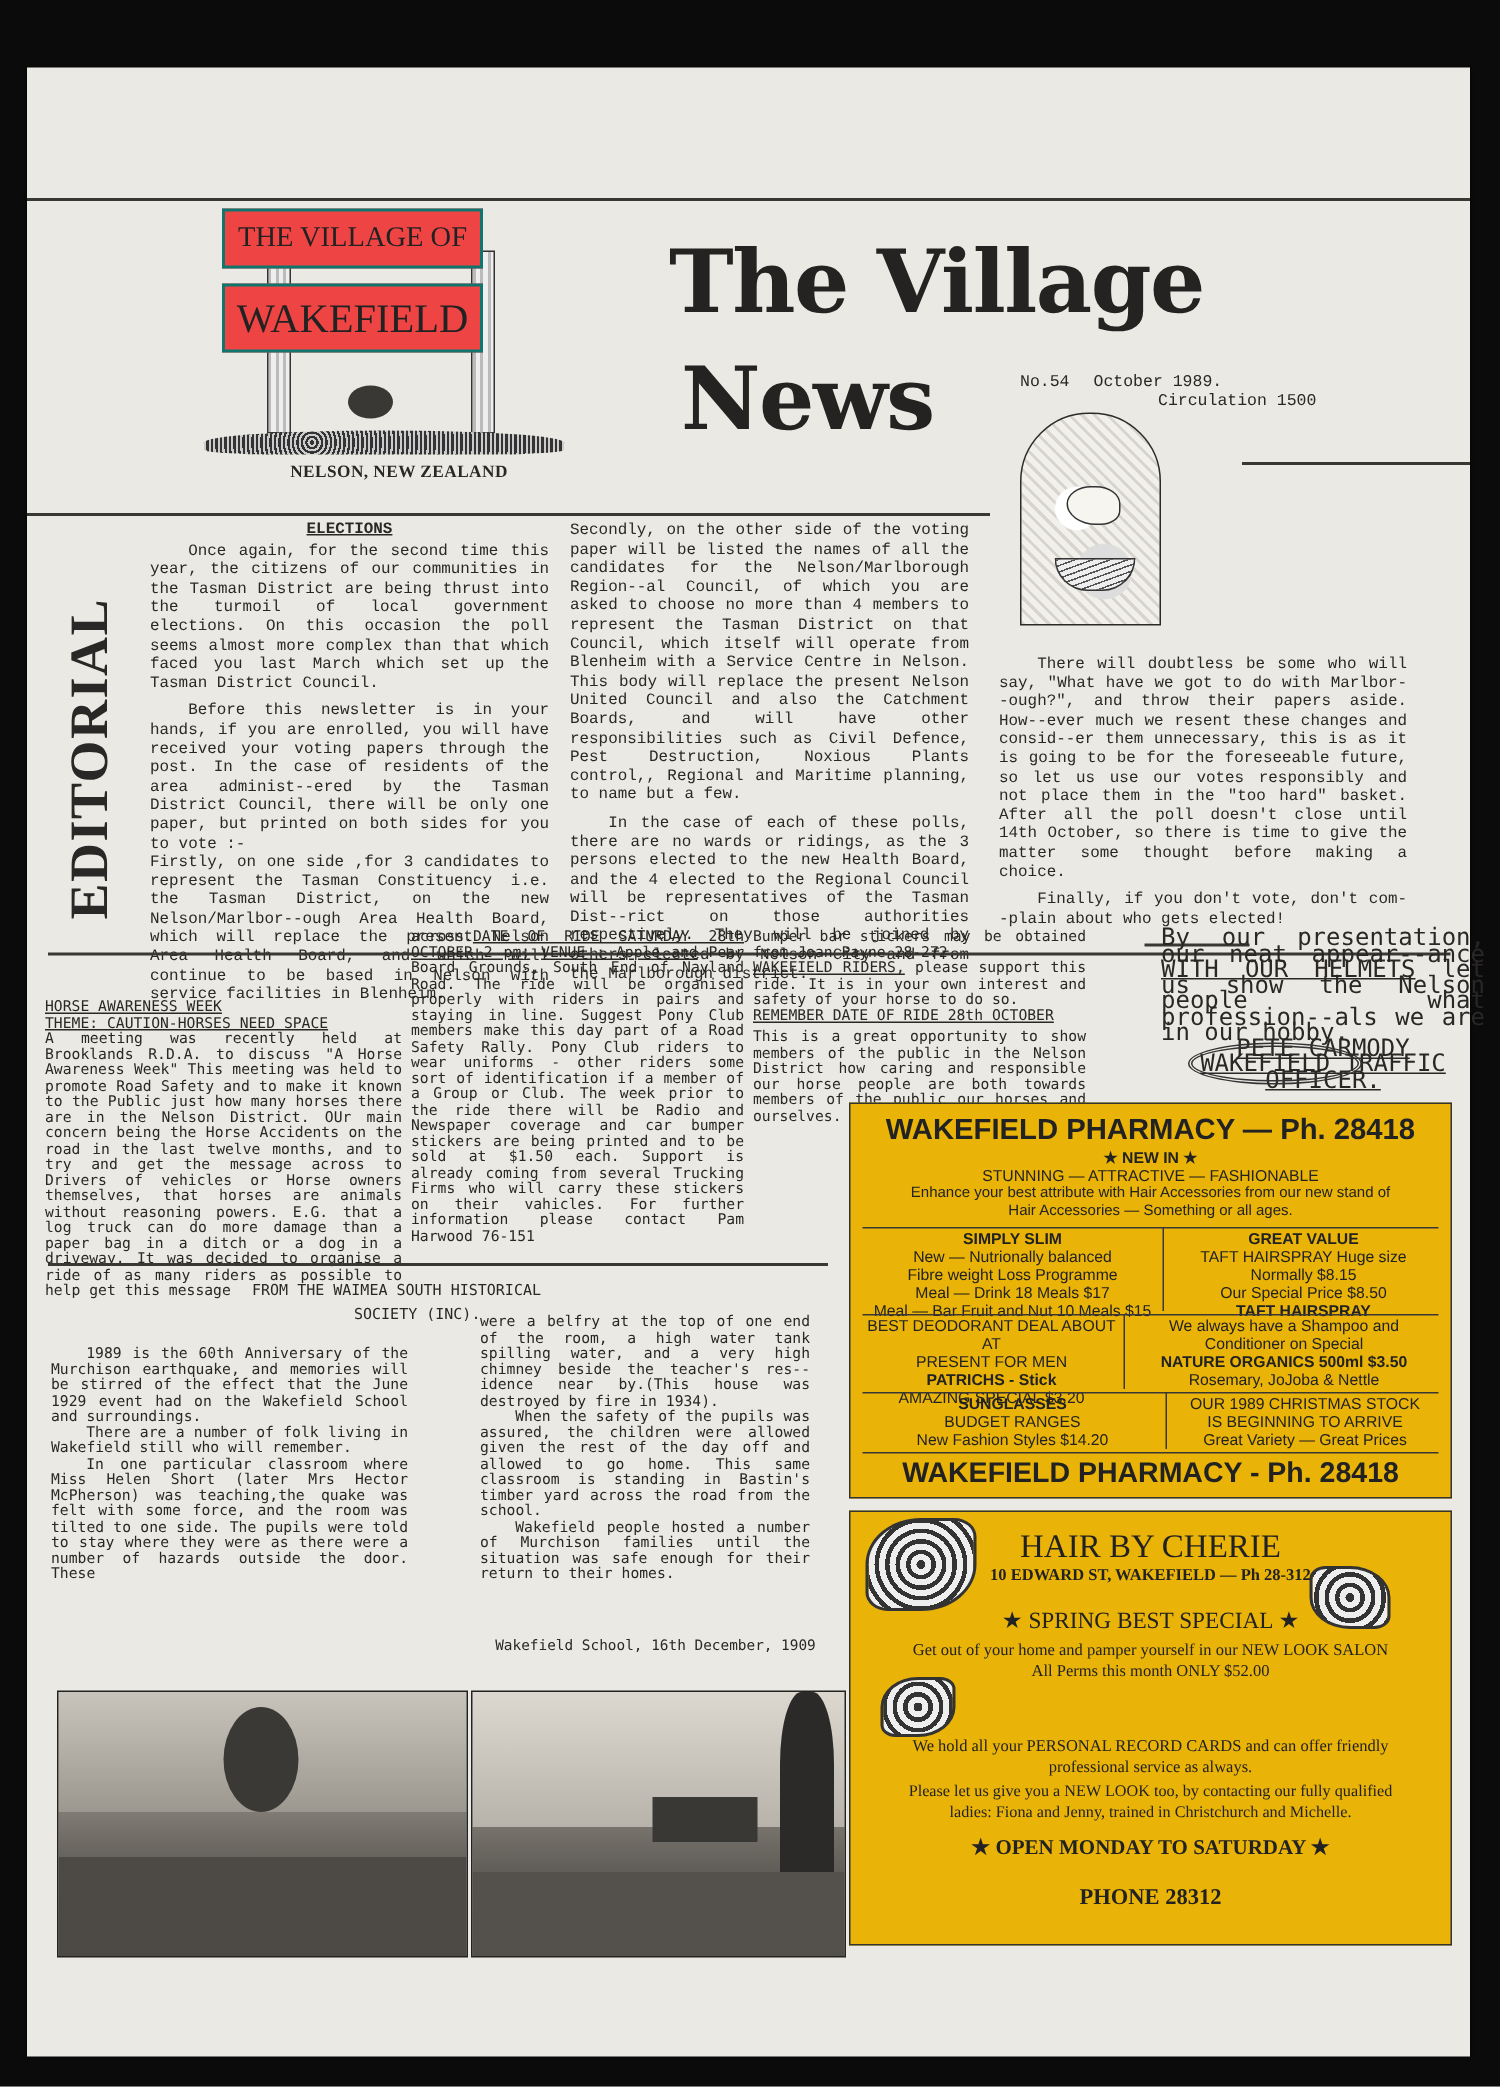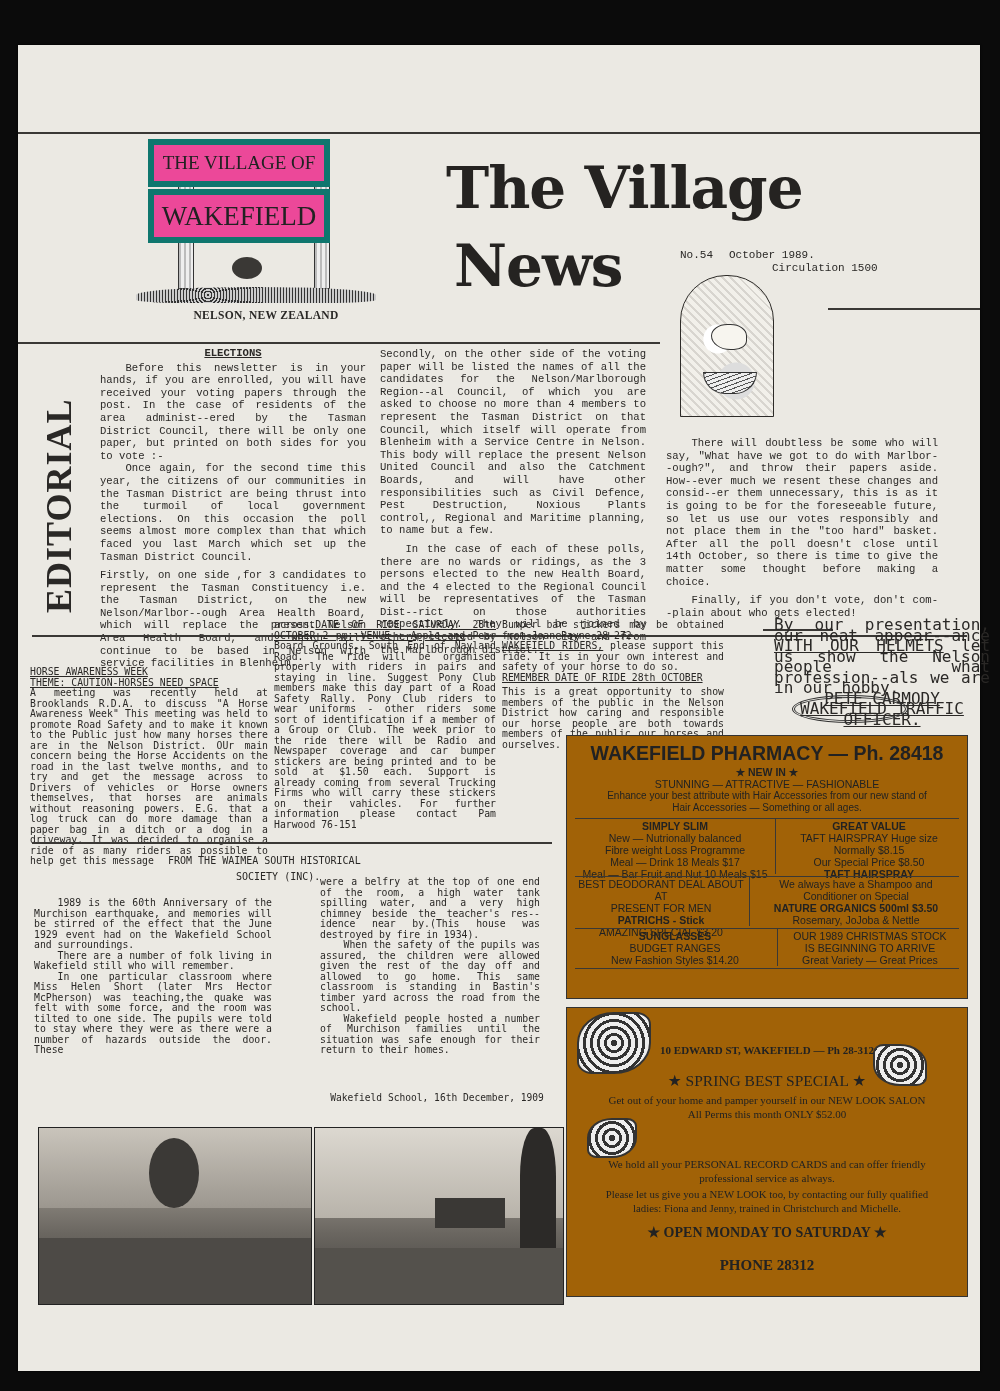--- a/index.html
+++ b/index.html
@@ -11,24 +11,24 @@
   .mono{font-family:"Liberation Mono","DejaVu Sans Mono",monospace;}
   .typew{font-family:"DejaVu Sans Mono","Liberation Mono",monospace;}
   p{margin:0;}
   .col{position:absolute;font-size:10.6px;line-height:12.6px;text-align:justify;}
   .col p{margin:0;}
   .indent{text-indent:2.4em;}
   .u{text-decoration:underline;}
   .center{text-align:center;}
   
   .mast-title{font-family:"DejaVu Serif","Liberation Serif",serif;font-weight:bold;font-size:58px;line-height:62px;color:#252321;letter-spacing:-1px;}
-  .sign{position:absolute;background:#ec4899;border:6px solid #0f766e;font-family:"Liberation Serif",serif;font-weight:normal;color:#222;text-align:center;}
+  .sign{position:absolute;background:#ef4444;border:2px solid #0f766e;font-family:"Liberation Serif",serif;font-weight:normal;color:#222;text-align:center;}
   .post{position:absolute;width:14px;background:repeating-linear-gradient(90deg,#bbb 0 2px,#eee 2px 5px);border:1.5px solid #333;}
   .editorial-vert{position:absolute;transform:rotate(-90deg);transform-origin:left top;font-family:"Liberation Serif",serif;font-weight:bold;font-size:36px;letter-spacing:1px;color:#2a2826;white-space:nowrap;}
-  .ad{position:absolute;border:1.5px solid #333;background:#a16207;font-family:"Liberation Sans",sans-serif;color:#222;}
+  .ad{position:absolute;border:1.5px solid #333;background:#eab308;font-family:"Liberation Sans",sans-serif;color:#222;}
   .ad .cell{position:absolute;text-align:center;font-size:10.5px;line-height:12px;}
   .ad b{font-weight:bold;}
   .photo{position:absolute;background:linear-gradient(180deg,#5d5a55 0%,#8f8a82 35%,#6a6660 60%,#3b3936 100%);border:1px solid #222;overflow:hidden;}
 </style>
 </head>
 <body>
 
 <div class="page">
 
   <div class="rule" style="left:0;top:87px;width:962px;height:2px;"></div>
@@ -55,22 +55,22 @@
     <div class="abs" style="left:30px;top:48px;width:34px;height:24px;border:1.5px solid #333;border-radius:50% 50% 40% 60%;background:#f7f5ef;"></div>
     <div class="abs" style="left:22px;top:96px;width:52px;height:20px;border:1.5px solid #333;border-radius:0 0 26px 26px;background:repeating-linear-gradient(160deg,#555 0 1px,#eee 1px 4px);"></div>
   </div>
 
   <div class="rule" style="left:0;top:297px;width:642px;height:1.5px;"></div>
 
   <div class="editorial-vert" style="left:20px;top:568px;">EDITORIAL</div>
 
   <div class="col" style="left:82px;top:302px;width:266px;">
     <p class="center u" style="font-weight:bold;margin-bottom:2px;">ELECTIONS</p>
+    <p class="indent" style="margin-bottom:6px;">Once again, for the second time this year, the citizens of our communities in the Tasman District are being thrust into the turmoil of local government elections. On this occasion the poll seems almost more complex than that which faced you last March which set up the Tasman District Council.</p>
     <p class="indent">Before this newsletter is in your hands, if you are enrolled, you will have received your voting papers through the post. In the case of residents of the area administ--ered by the Tasman District Council, there will be only one paper, but printed on both sides for you to vote :-</p>
-    <p class="indent" style="margin-bottom:6px;">Once again, for the second time this year, the citizens of our communities in the Tasman District are being thrust into the turmoil of local government elections. On this occasion the poll seems almost more complex than that which faced you last March which set up the Tasman District Council.</p>
     <p>Firstly, on one side ,for 3 candidates to represent the Tasman Constituency i.e. the Tasman District, on the new Nelson/Marlbor--ough Area Health Board, which will replace the present Nelson Area Health Board, and which will continue to be based in Nelson with  service facilities in Blenheim.</p>
   </div>
 
   <div class="col" style="left:362px;top:303px;width:266px;font-family:Liberation Mono, monospace;">
     <p style="margin-bottom:6px;">Secondly, on the other side of the voting paper will be listed the names of all the candidates for the Nelson/Marlborough Region--al Council, of which you are asked to choose no more than 4 members to represent the Tasman District on that Council, which itself will operate from Blenheim with a Service Centre in Nelson. This body will replace the present Nelson United Council and also the Catchment Boards, and will have other responsibilities such as Civil Defence, Pest Destruction, Noxious Plants control,, Regional and Maritime planning, to name but a few.</p>
     <p class="indent">In the case of each of these polls, there are no wards or ridings, as the 3 persons elected to the new Health Board, and the 4 elected to the Regional Council will be representatives of the Tasman Dist--rict on those authorities respectively. They will be joined by others elected by Nelson City and from the Marlborough district.</p>
   </div>
 
   <div class="col" style="left:648px;top:392px;width:272px;">
     <p class="indent" style="margin-bottom:6px;">There will doubtless be some who will say, "What have we got to do with Marlbor--ough?", and throw their papers aside. How--ever much we resent these changes and consid--er them unnecessary, this is as it is going to be for the foreseeable future, so let us use our votes responsibly and not place them in the "too hard" basket. After all the poll doesn't close until 14th October, so there is time to give the matter some thought before making a choice.</p>
@@ -130,20 +130,21 @@
     </div>
     <div class="rule" style="left:8px;top:192px;width:384px;height:1px;"></div>
     <div class="rule" style="left:210px;top:192px;width:1px;height:38px;"></div>
     <div class="cell" style="left:8px;top:194px;width:200px;">
       <b>SUNGLASSES</b><br><span>BUDGET RANGES</span><br><span>New Fashion Styles $14.20</span>
     </div>
     <div class="cell" style="left:212px;top:194px;width:182px;">
       <span>OUR 1989 CHRISTMAS STOCK</span><br><span>IS BEGINNING TO ARRIVE</span><br><span>Great Variety — Great Prices</span>
     </div>
     <div class="rule" style="left:8px;top:232px;width:384px;height:1px;"></div>
+    <div class="cell" style="left:0;top:236px;width:400px;font-size:19px;line-height:22px;font-weight:bold;">WAKEFIELD PHARMACY - Ph. 28418</div>
   </div>
 
   <div class="abs typew" style="left:150px;top:810px;font-size:10px;">FROM THE WAIMEA SOUTH HISTORICAL</div>
   <div class="abs typew" style="left:218px;top:826px;font-size:10px;">SOCIETY (INC).</div>
 
   <div class="col typew" style="left:16px;top:853px;width:238px;font-size:9.8px;line-height:10.5px;">
     <p class="indent">1989 is the 60th Anniversary of the Murchison earthquake, and memories will be stirred of the effect that the June 1929 event had on the Wakefield School and surroundings.</p>
     <p class="indent">There are a number of folk living in Wakefield still who will remember.</p>
     <p class="indent">In one particular classroom where Miss Helen Short (later Mrs Hector McPherson) was teaching,the quake was felt with some force, and the room was tilted to one side. The pupils were told to stay where they were as there were a number of hazards outside the door. These</p>
   </div>
@@ -165,20 +166,21 @@
     <div class="abs" style="left:0;top:0;width:248px;height:90px;background:linear-gradient(180deg,#dcd8d0,#b8b3aa);"></div>
     <div class="abs" style="left:205px;top:0;width:36px;height:120px;background:#2c2a28;border-radius:40% 40% 0 0;"></div>
     <div class="abs" style="left:120px;top:70px;width:70px;height:30px;background:#3a3835;"></div>
     <div class="abs" style="left:0;top:120px;width:248px;height:56px;background:#54514c;"></div>
   </div>
 
   <div class="ad" style="left:548px;top:962px;width:400px;height:288px;">
     <div class="abs" style="left:10px;top:4px;width:70px;height:58px;border:2px solid #333;border-radius:50% 20% 50% 20%;background:repeating-radial-gradient(circle,#333 0 3px,#eee 3px 7px);"></div>
     <div class="abs" style="left:306px;top:36px;width:50px;height:38px;border:2px solid #333;border-radius:20% 50% 20% 50%;background:repeating-radial-gradient(circle,#333 0 3px,#eee 3px 7px);"></div>
     <div class="abs" style="left:20px;top:110px;width:46px;height:36px;border:2px solid #333;border-radius:50% 20% 50% 20%;background:repeating-radial-gradient(circle,#333 0 3px,#eee 3px 7px);"></div>
+    <div class="cell serif" style="left:80px;top:10px;width:240px;font-size:22px;line-height:26px;">HAIR BY CHERIE</div>
     <div class="cell serif" style="left:80px;top:36px;width:240px;font-size:11px;font-weight:bold;">10 EDWARD ST, WAKEFIELD — Ph 28-312</div>
     <div class="cell serif" style="left:0;top:64px;width:400px;font-size:15.5px;line-height:18px;">★ SPRING BEST SPECIAL ★</div>
     <div class="cell serif" style="left:0;top:86px;width:400px;font-size:11px;">Get out of your home and pamper yourself in our NEW LOOK SALON</div>
     <div class="cell serif" style="left:0;top:100px;width:400px;font-size:11px;">All Perms this month ONLY $52.00</div>
     <div class="cell serif" style="left:0;top:150px;width:400px;font-size:11px;">We hold all your PERSONAL RECORD CARDS and can offer friendly</div>
     <div class="cell serif" style="left:0;top:164px;width:400px;font-size:11px;">professional service as always.</div>
     <div class="cell serif" style="left:0;top:180px;width:400px;font-size:10.8px;">Please let us give you a NEW LOOK too, by contacting our fully qualified</div>
     <div class="cell serif" style="left:0;top:194px;width:400px;font-size:10.8px;">ladies: Fiona and Jenny, trained in Christchurch and Michelle.</div>
     <div class="cell serif" style="left:0;top:216px;width:400px;font-size:14px;line-height:18px;font-weight:bold;">★ OPEN MONDAY TO SATURDAY ★</div>
     <div class="cell serif" style="left:0;top:248px;width:400px;font-size:15px;line-height:18px;font-weight:bold;">PHONE 28312</div>

